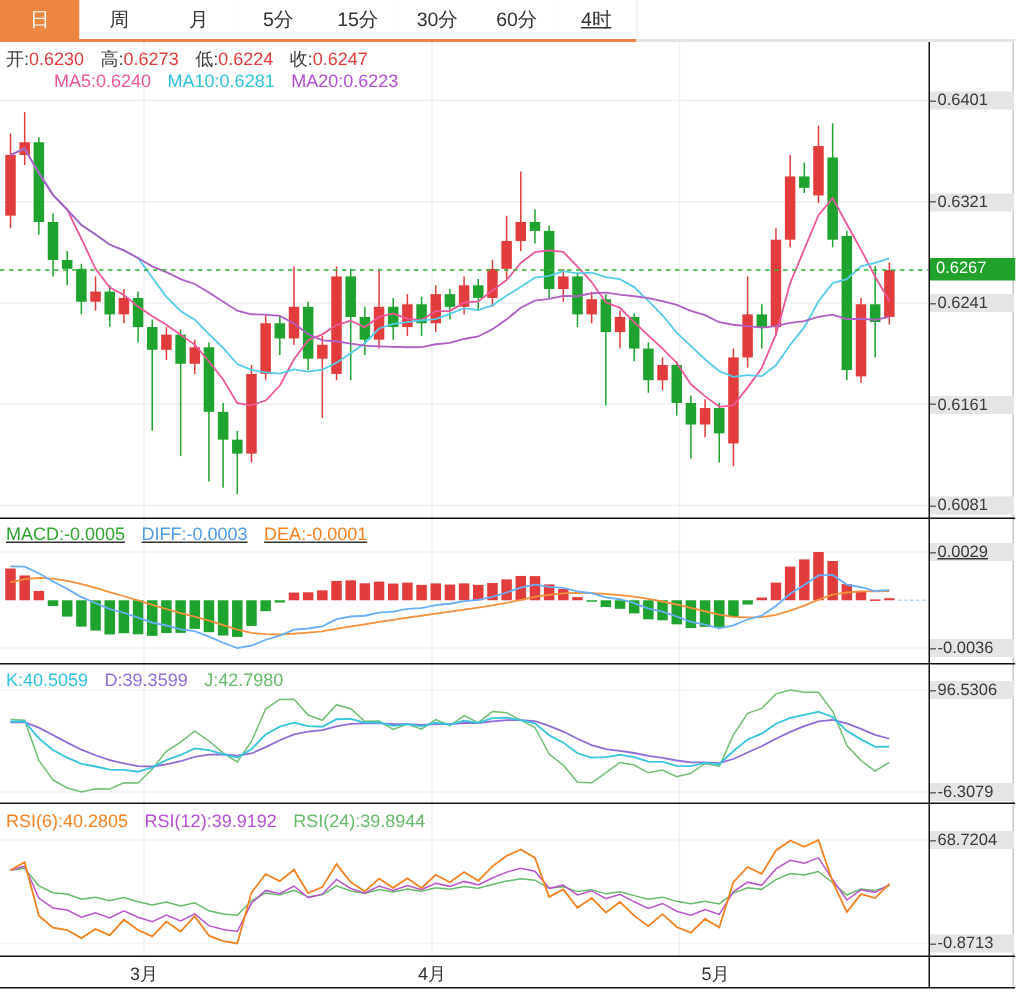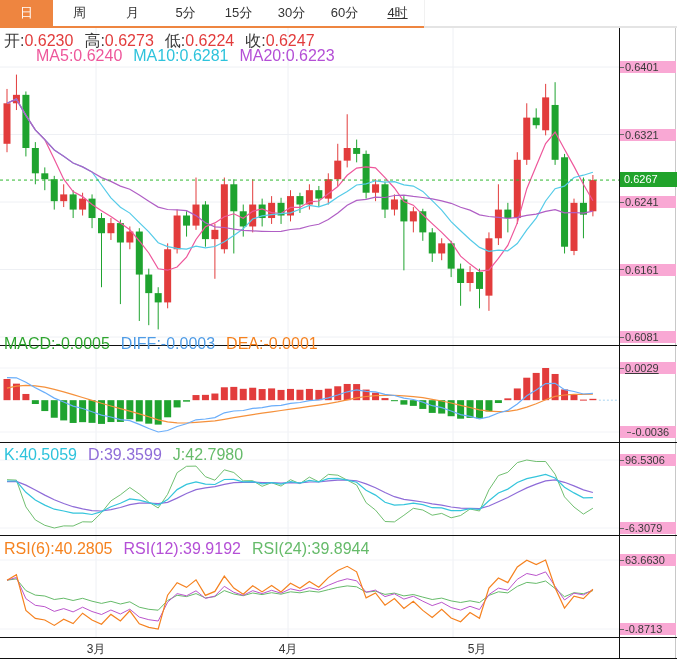--- a/index.html
+++ b/index.html
@@ -6,37 +6,37 @@
   #app{position:relative;width:677px;height:665px;background:#fff;overflow:hidden;
        font-family:"Liberation Sans","DejaVu Sans",sans-serif;color:#333;}
   
   #tabbar{position:absolute;left:0;top:0;width:677px;height:28px;background:#fff;}
   #tabbar .tabs-underline{position:absolute;left:0;top:26px;width:424px;height:2px;background:#ee8540;}
   #tabbar .tabs-underline-rest{position:absolute;left:424px;top:26px;width:253px;height:2px;background:#e4e4e4;}
   .tab{position:absolute;top:0;height:26px;width:53px;line-height:26px;text-align:center;
        font-size:13px;color:#333;background:#fff;cursor:pointer;border-right:1px solid #f1f1f1;}
   .tab.active{background:#ee8540;color:#fff;}
   
-  .inforow{position:absolute;left:4px;font-size:16px;white-space:nowrap;z-index:5;}
+  .inforow{position:absolute;left:4px;font-size:12px;white-space:nowrap;z-index:5;}
   .inforow .lbl{color:#3a3a3a;}
   .inforow .item{margin-right:11px;}
   #ohlc-row{top:31px;}
   #ohlc-row .val{color:#e23c3c;}
   #ma-row{top:47px;margin-left:32px;}
-  #macd-header{top:335px;}
+  #macd-header{top:349px;text-decoration:underline;}
   #kdj-header{top:446px;}
   #rsi-header{top:540px;}
   
   #chart-svg{position:absolute;left:0;top:28px;z-index:1;}
   
   .vaxis-line{position:absolute;left:619px;top:28px;width:1px;height:630px;background:#111;z-index:4;}
   .right-edge{position:absolute;left:675px;top:28px;width:1px;height:630px;background:#c8c8c8;}
   .divider{position:absolute;left:0;width:677px;height:1px;background:#111;z-index:4;}
   .tick{position:absolute;left:620px;width:56px;height:12px;font-size:11px;color:#3a3a3a;
-        display:flex;align-items:center;z-index:5;background:#f9a8d4;}
+        display:flex;align-items:center;z-index:5;background:#e5e5e5;}
   .tick::before{content:"";display:inline-block;width:4px;height:1px;background:#666;margin-right:1px;flex:0 0 auto;}
   #price-marker{position:absolute;left:620px;width:55px;height:15px;background:#21a32b;color:#fff;
         font-size:11px;line-height:15px;padding-left:4px;z-index:6;}
   .xlabel{position:absolute;top:641px;font-size:12px;color:#333;transform:translateX(-50%);z-index:5;}
 </style>
 </head>
 <body>
 
 <div id="app">
   <div id="tabbar">
@@ -298,31 +298,31 @@
       </div>
       <div class="tick" style="top: 263.5px;">
         <span>0.6161</span>
       </div>
       <div class="tick" style="top: 331px;">
         <span>0.6081</span>
       </div>
       <div class="tick" style="top: 362px; text-decoration: underline;">
         <span>0.0029</span>
       </div>
-      <div class="tick" style="top: 426px; justify-content: center;">
+      <div class="tick" style="top: 426px;">
         <span>-0.0036</span>
       </div>
       <div class="tick" style="top: 454px;">
         <span>96.5306</span>
       </div>
       <div class="tick" style="top: 522px;">
         <span>-6.3079</span>
       </div>
       <div class="tick" style="top: 554px;">
-        <span>63.6630</span>
+        <span>68.7204</span>
       </div>
       <div class="tick" style="top: 623px;">
         <span>-0.8713</span>
       </div>
     </div>
   <div id="price-marker" style="top: 172.062px;">0.6267</div>
   <div id="xaxis">
       <div class="xlabel" style="left: 96px;">3月</div>
       <div class="xlabel" style="left: 288px;">4月</div>
       <div class="xlabel" style="left: 453px; margin-left: 24px;">5月</div>

